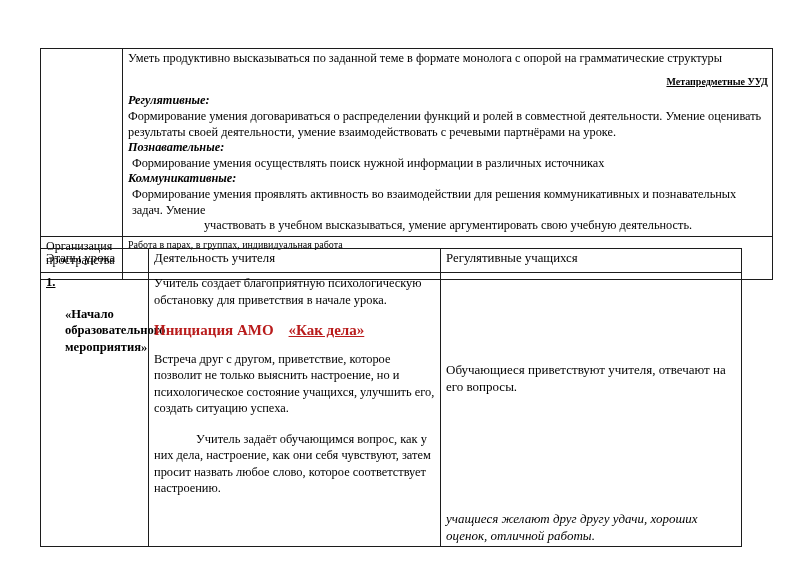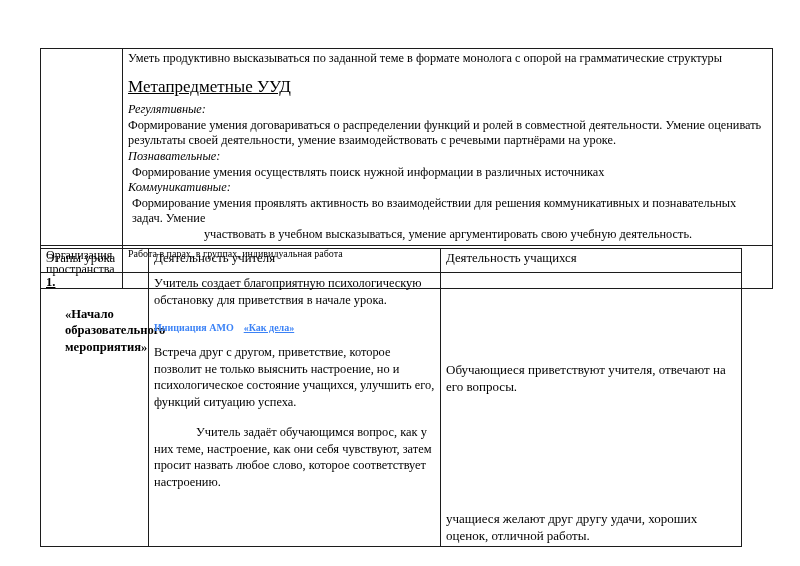--- a/index.html
+++ b/index.html
@@ -61,27 +61,27 @@
   .t-main {
     font-size: 12.3px;
     line-height: 1.27;
   }
   .t-main p {
     margin: 0;
   }
   .spacer-sm { height: 9px; }
   .spacer-xs { height: 5px; }
   .hdr-uud {
-    font-weight: normal;
+    font-weight: bold;
     text-decoration: underline;
-    text-align: left;
-    font-size: 17px;
+    text-align: right;
+    font-size: 10px;
   }
   .subhead {
-    font-weight: normal;
+    font-weight: bold;
     font-style: italic;
     font-size: 12.3px;
   }
   .indent-1 { padding-left: 4px; }
   .indent-center { text-align: center; }
 
   .org-label {
     font-weight: bold;
     font-size: 12px;
     line-height: 1.22;
@@ -119,43 +119,43 @@
   }
 
   
   .teacher-cell {
     font-size: 12.4px;
     line-height: 1.33;
     padding: 5px 7px 0 7px;
   }
   .teacher-cell p { margin: 0; }
   .amo {
-    color: #3b82f6;
-    font-weight: bold;
-    font-size: 10px;
+    color: #b91c1c;
+    font-weight: bold;
+    font-size: 15px;
     margin: 0;
   }
   .amo .amo-title {
     text-decoration: underline;
   }
   .gap-10 { height: 10px; }
   .gap-13 { height: 13px; }
   .gap-14 { height: 14px; }
   .para-indent { text-indent: 42px; }
 
   
   .students-cell {
     font-size: 13px;
     line-height: 1.33;
     padding: 0 7px 0 7px;
     position: relative;
   }
   .students-cell p { margin: 0; }
   .stu-top { padding-top: 86px; }
-  .stu-bottom { padding-top: 114px; }
+  .stu-bottom { padding-top: 114px; font-style: italic; }
 
   .row-tall td { height: 246px; }
 </style>
 </head>
 <body>
 
 <div class="page">
 
   <table class="doc-table top-table">
     <colgroup>
@@ -192,42 +192,42 @@
   <table class="doc-table bottom-table">
     <colgroup>
       <col class="col-stage">
       <col class="col-teacher">
       <col class="col-students">
     </colgroup>
     <thead>
       <tr>
         <th class="th-cell">Этапы урока</th>
         <th class="th-cell">Деятельность учителя</th>
-        <th class="th-cell">Деятельность учащихся</th>
+        <th class="th-cell">Регулятивные учащихся</th>
       </tr>
     </thead>
     <tbody>
       <tr class="row-tall">
 
         <td>
           <p class="stage-num">1.</p>
           <p class="stage-name">«Начало образовательного мероприятия»</p>
         </td>
 
         <td class="teacher-cell">
           <p>Учитель создает благоприятную психологическую обстановку для приветствия в начале урока.</p>
           <div class="gap-13"></div>
           <p class="amo">
             <span>Инициация АМО</span>
             <span>&nbsp;&nbsp;&nbsp;</span><span class="amo-title">«Как дела»</span>
           </p>
           <div class="gap-10"></div>
-          <p>Встреча друг с другом, приветствие, которое позволит не только выяснить настроение, но и психологическое состояние учащихся,  улучшить его, функций ситуацию успеха.</p>
+          <p>Встреча друг с другом, приветствие, которое позволит не только выяснить настроение, но и психологическое состояние учащихся,  улучшить его, создать ситуацию успеха.</p>
           <div class="gap-14"></div>
-          <p class="para-indent">Учитель задаёт обучающимся  вопрос, как у них теме, настроение, как  они себя чувствуют, затем просит назвать любое слово, которое соответствует настроению.</p>
+          <p class="para-indent">Учитель задаёт обучающимся  вопрос, как у них дела, настроение, как  они себя чувствуют, затем просит назвать любое слово, которое соответствует настроению.</p>
         </td>
 
         <td class="students-cell">
           <p class="stu-top">Обучающиеся приветствуют учителя, отвечают на его вопросы.</p>
           <p class="stu-bottom">учащиеся желают  друг другу удачи, хороших оценок, отличной работы.</p>
         </td>
 
       </tr>
     </tbody>
   </table>

